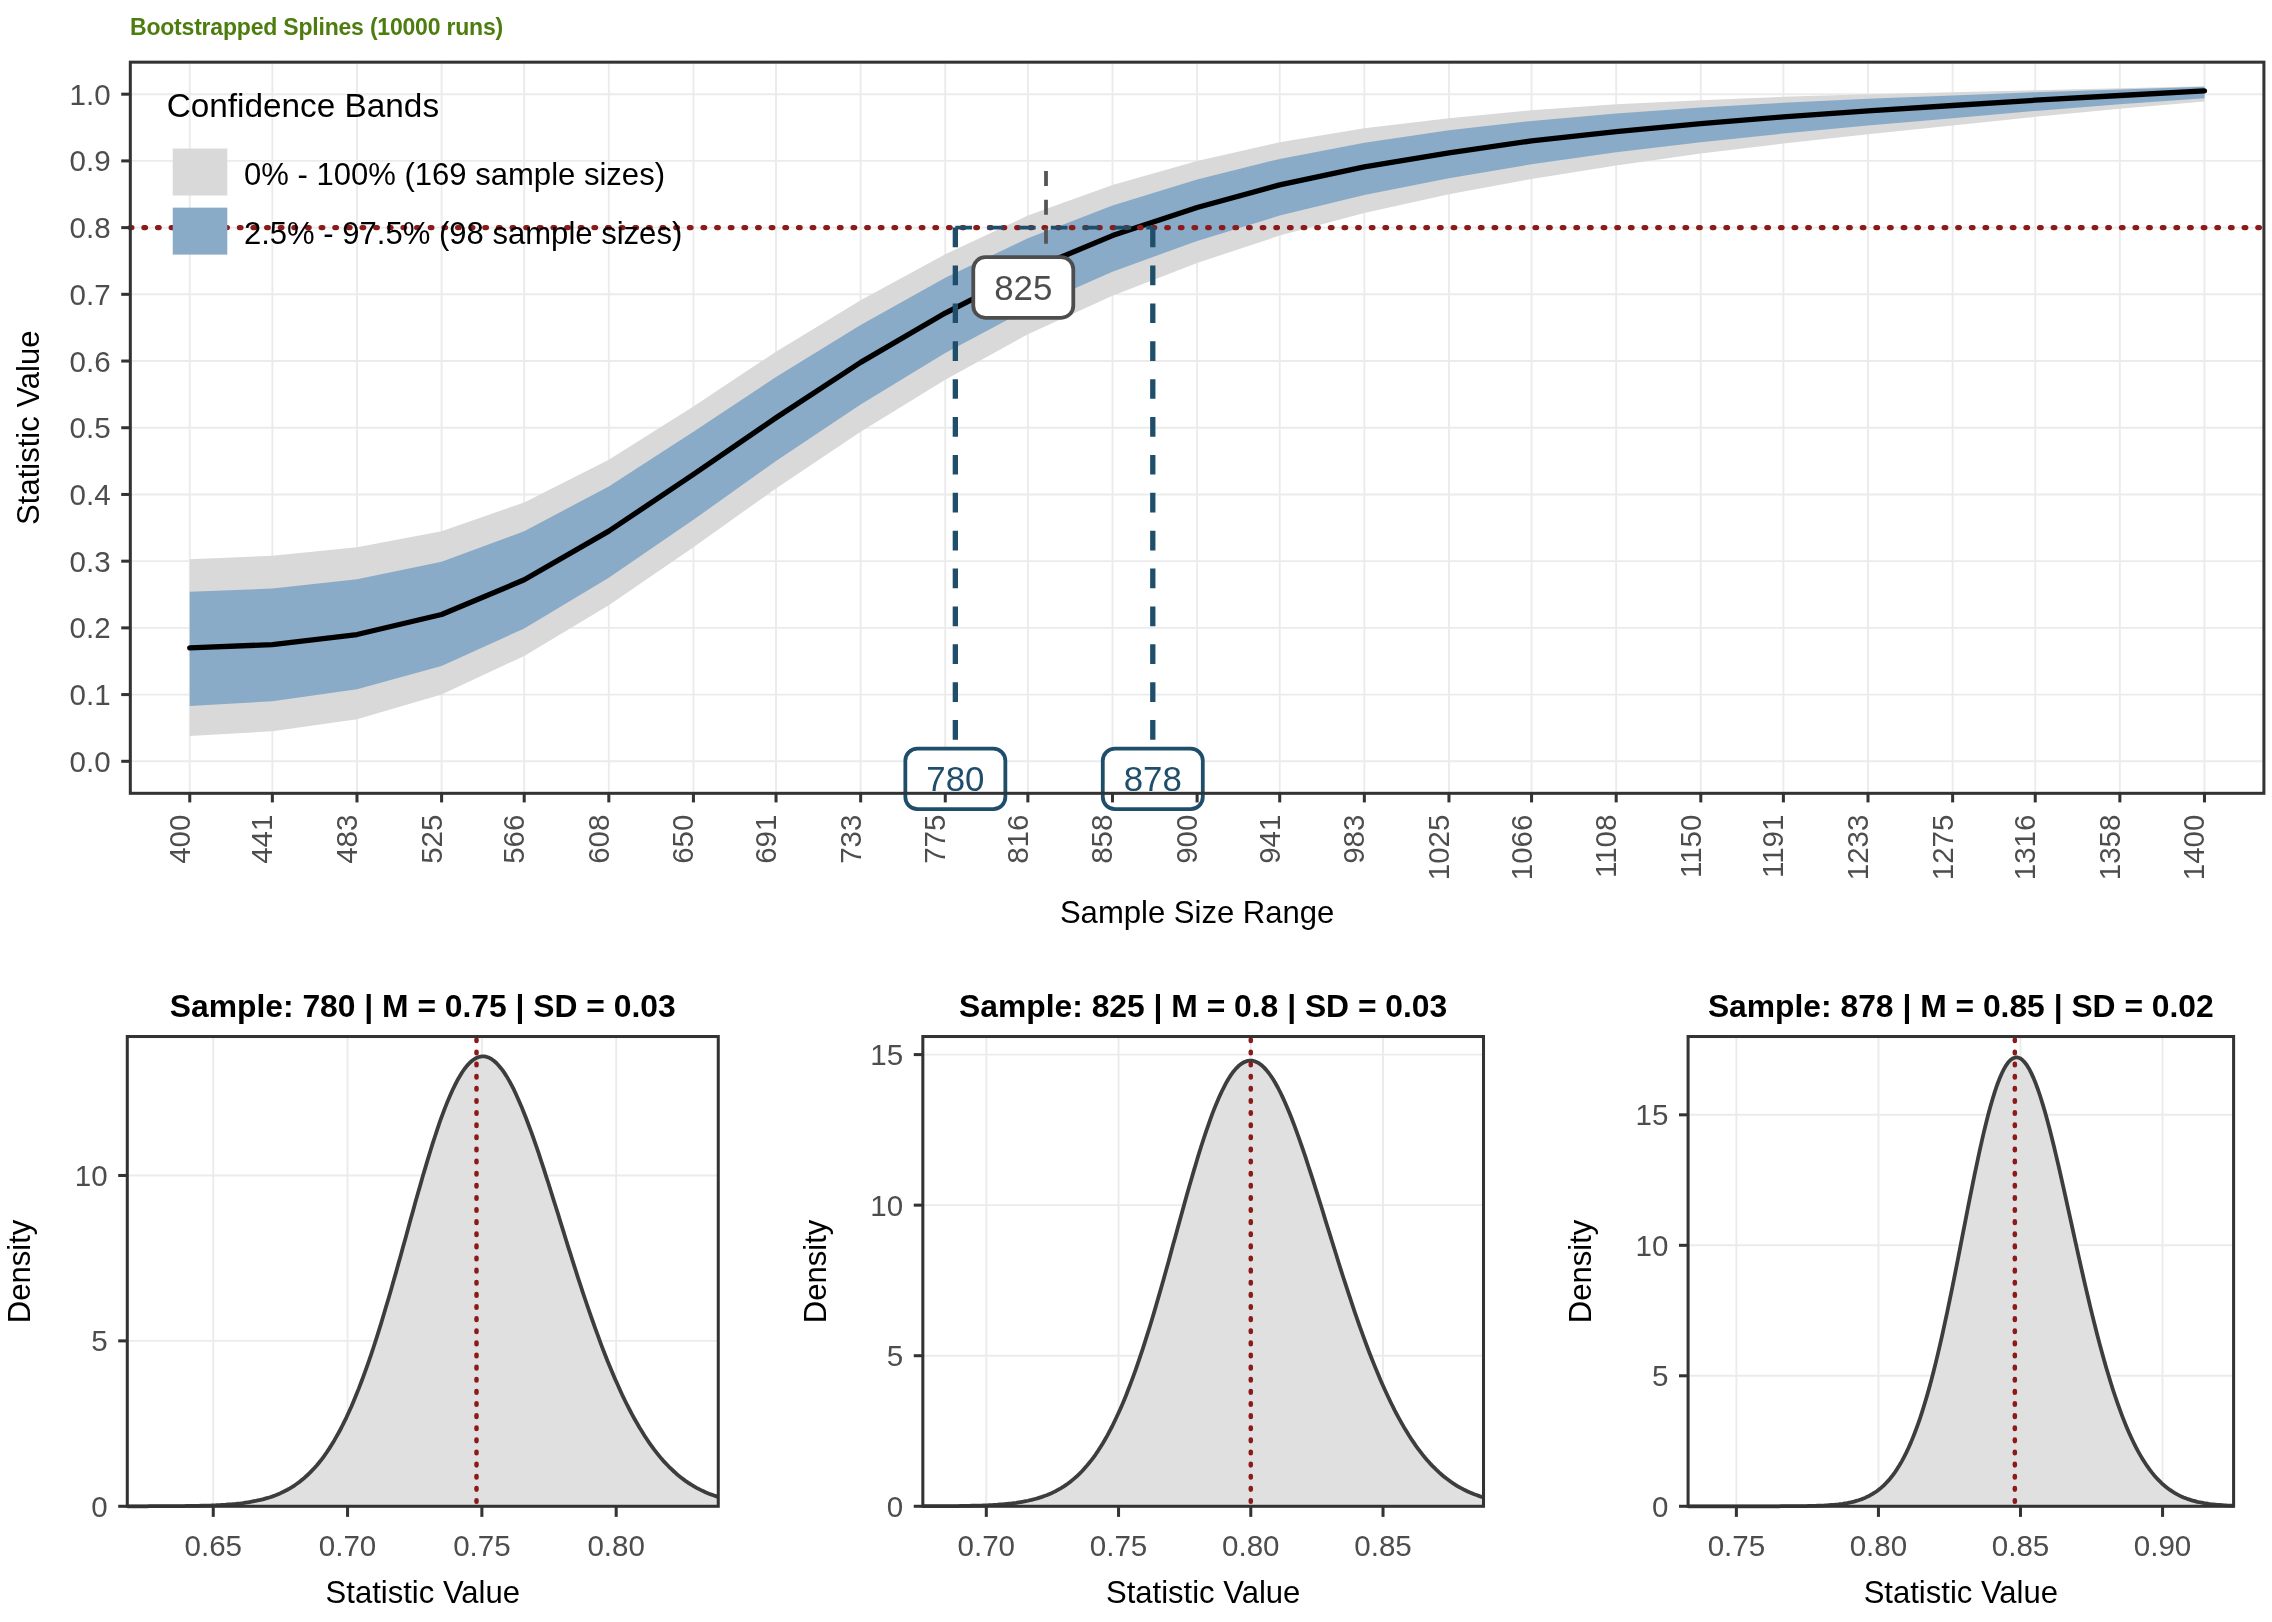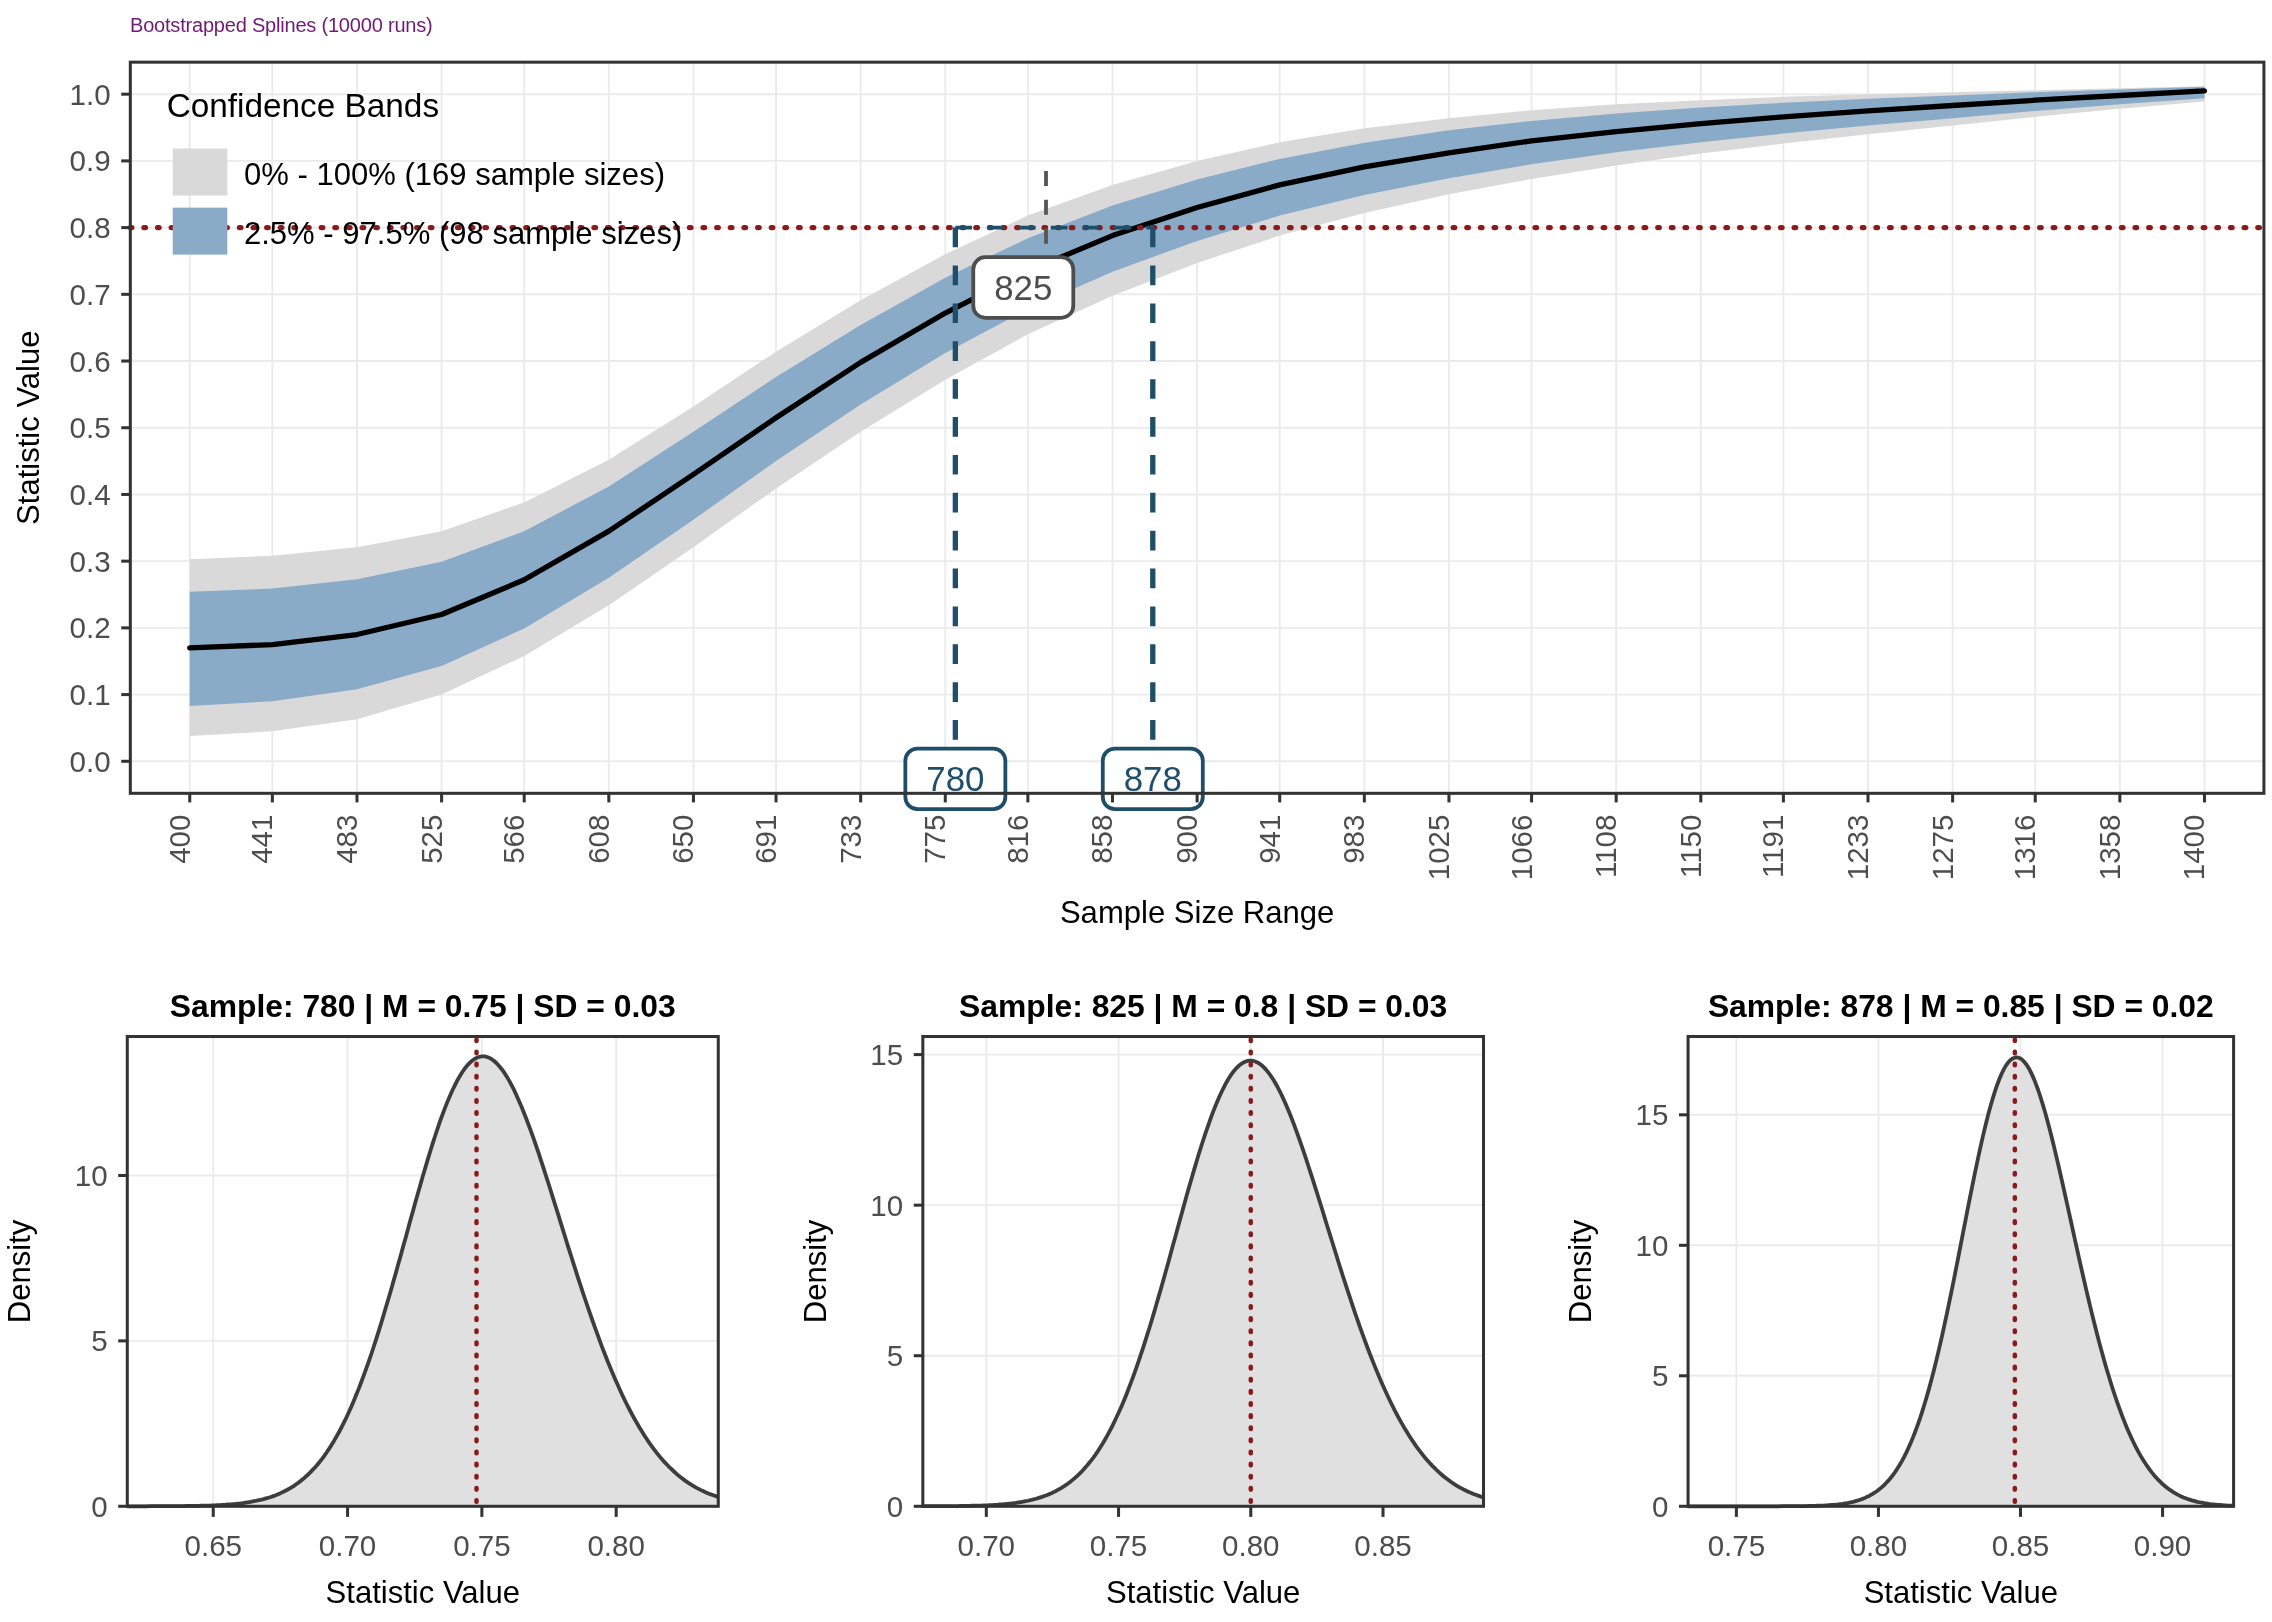--- a/index.html
+++ b/index.html
@@ -16,24 +16,24 @@
     position: relative;
   }
   #root {
     position: absolute;
     inset: 0;
   }
   .main-title {
     position: absolute;
     left: 130px;
     top: 13.6px;
-    font-size: 20px;
-    font-weight: normal;
+    font-size: 23px;
+    font-weight: bold;
     letter-spacing: -0.2px;
-    color: #701a75;
+    color: #4d7c0f;
   }
   svg { display: block; }
 </style>
 </head>
 <body>
 
 <div id="root">
   <div class="main-title">Bootstrapped Splines (10000 runs)</div>
   <svg id="canvas" width="2273" height="1623" viewBox="0 0 3000 2142">
       <g>

